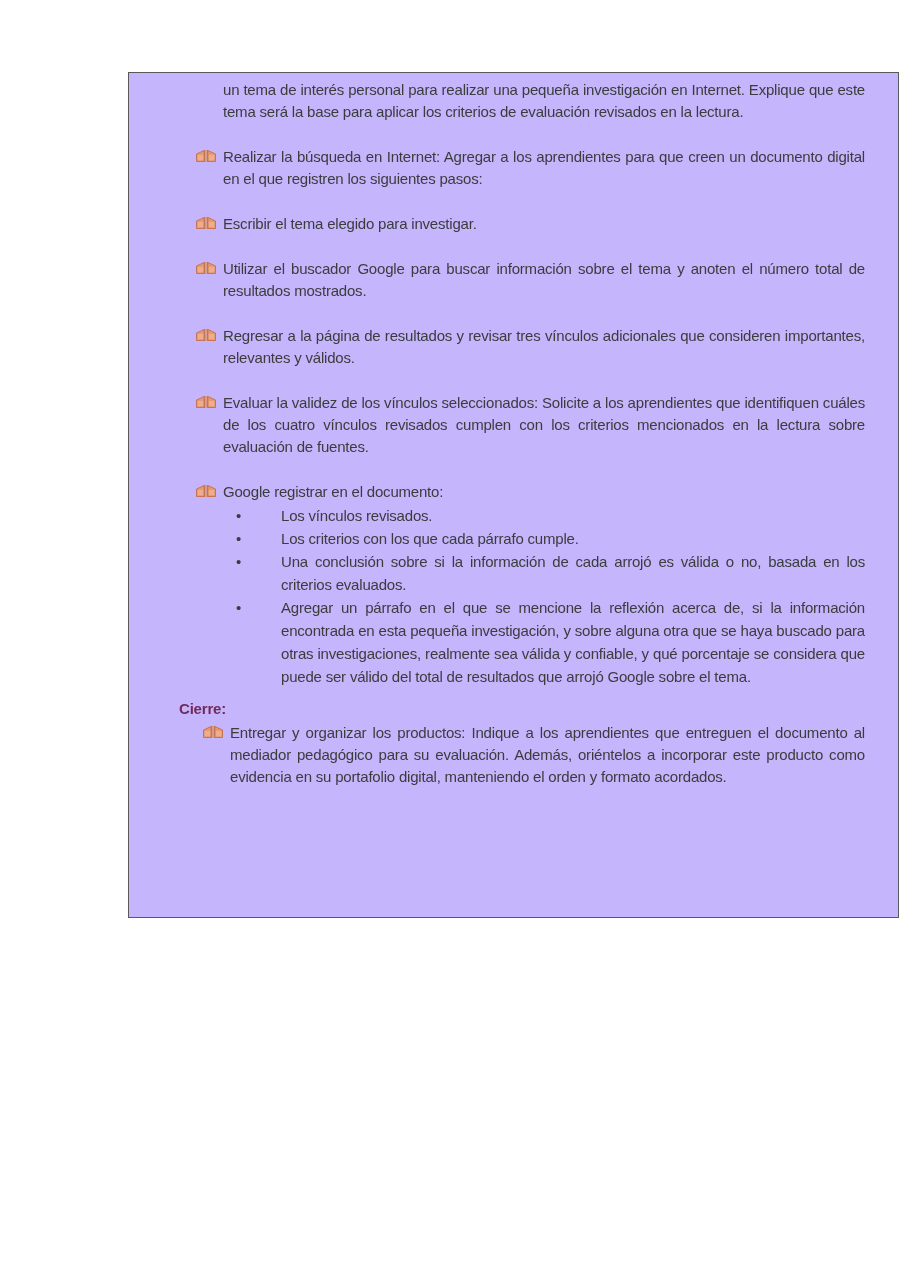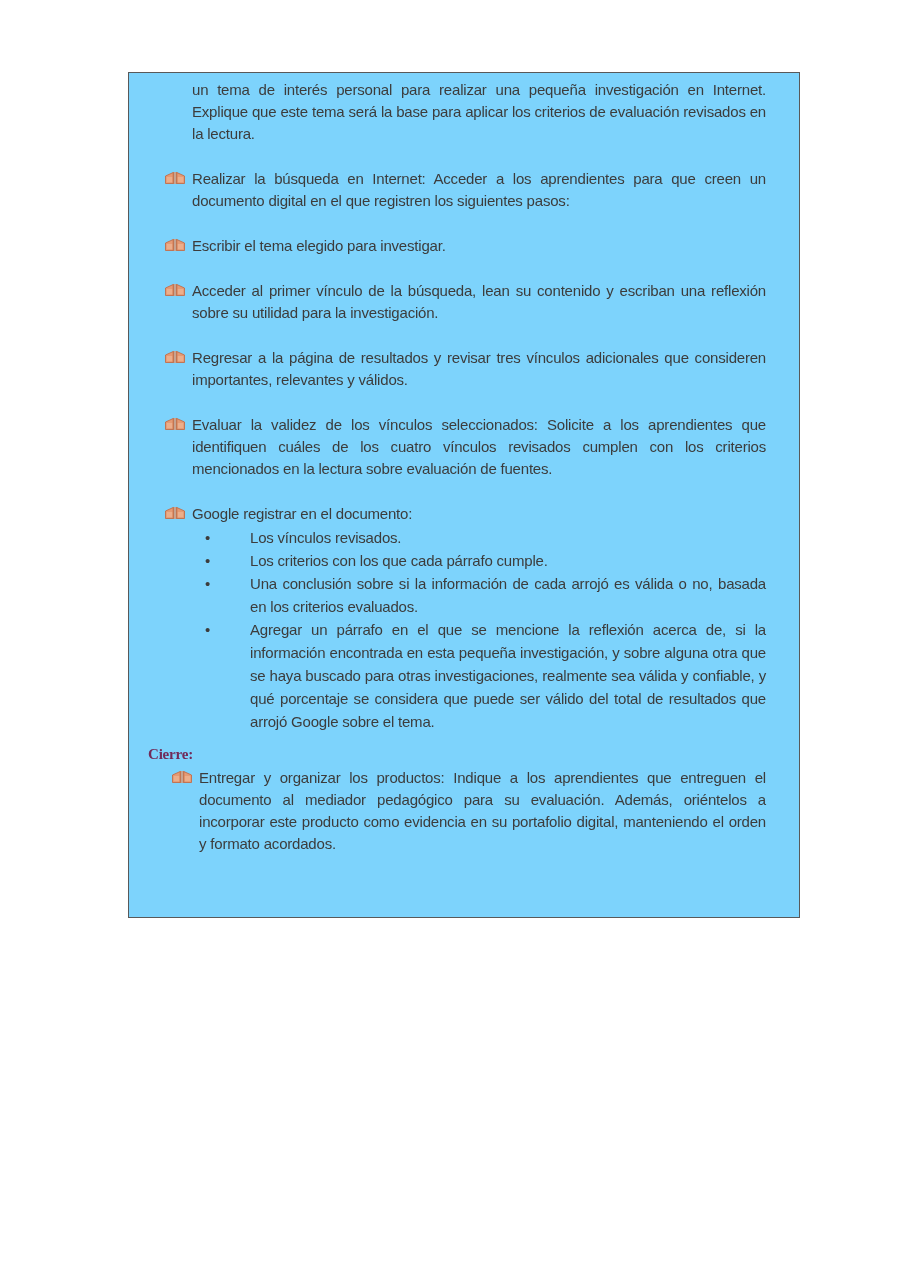--- a/index.html
+++ b/index.html
@@ -11,28 +11,29 @@
     width: 906px;
     height: 1280px;
     position: relative;
     font-family: "Liberation Sans", sans-serif;
     color: #3c3c3c;
   }
   .doc-box {
     position: absolute;
     left: 128px;
     top: 72px;
-    width: 672px;
+    width: 771px;
     min-height: 846px;
     border: 1px solid #595959;
     box-sizing: border-box;
-    background: #7dd3fc;
+    background: #c4b5fd;
     font-size: 15px;
     letter-spacing: -0.2px;
     padding-bottom: 4px;
+    padding-left: 31px;
   }
   .para, .bullet-text, .sub-text {
     margin: 0;
     line-height: 22px;
     text-align: justify;
   }
   .intro {
     margin: 6px 33px 0 63px;
   }
   .bullet-item {
@@ -59,21 +60,20 @@
   .sub-text {
     flex: 1;
     line-height: 23px;
     margin-left: 25px;
   }
   .closing-heading {
     margin: 10px 33px 0 19px;
     line-height: 22px;
     font-weight: bold;
     color: #712b5a;
-    font-family: Liberation Serif, serif;
   }
   .closing-item {
     margin: 2px 33px 0 43px;
   }
   .hidden-defs {
     position: absolute;
     width: 0;
     height: 0;
     overflow: hidden;
   }
@@ -98,41 +98,41 @@
 <div class="doc-box">
 
   <p class="para intro">un tema de interés personal para realizar una pequeña investigación en Internet. Explique que este tema será la base para aplicar los criterios de evaluación revisados en la lectura.</p>
 
   <div class="bullet-item">
     <span class="bullet-icon">
         <svg width="20" height="15">
           <use href="#book-glyph"></use>
         </svg>
       </span>
-    <p class="bullet-text">Realizar la búsqueda en Internet: Acceder a los aprendientes para que creen un documento digital en el que registren los siguientes pasos:</p>
+    <p class="bullet-text">Realizar la búsqueda en Internet: Agregar a los aprendientes para que creen un documento digital en el que registren los siguientes pasos:</p>
   </div>
 
   <div class="bullet-item">
     <span class="bullet-icon">
         <svg width="20" height="15">
           <use href="#book-glyph"></use>
         </svg>
       </span>
     <p class="bullet-text">Escribir el tema elegido para investigar.</p>
   </div>
 
-
   <div class="bullet-item">
     <span class="bullet-icon">
         <svg width="20" height="15">
           <use href="#book-glyph"></use>
         </svg>
       </span>
-    <p class="bullet-text">Acceder al primer vínculo de la búsqueda, lean su contenido y escriban una reflexión sobre su utilidad para la investigación.</p>
+    <p class="bullet-text">Utilizar el buscador Google para buscar información sobre el tema y anoten el número total de resultados mostrados.</p>
   </div>
+
 
   <div class="bullet-item">
     <span class="bullet-icon">
         <svg width="20" height="15">
           <use href="#book-glyph"></use>
         </svg>
       </span>
     <p class="bullet-text">Regresar a la página de resultados y revisar tres vínculos adicionales que consideren importantes, relevantes y válidos.</p>
   </div>
 

